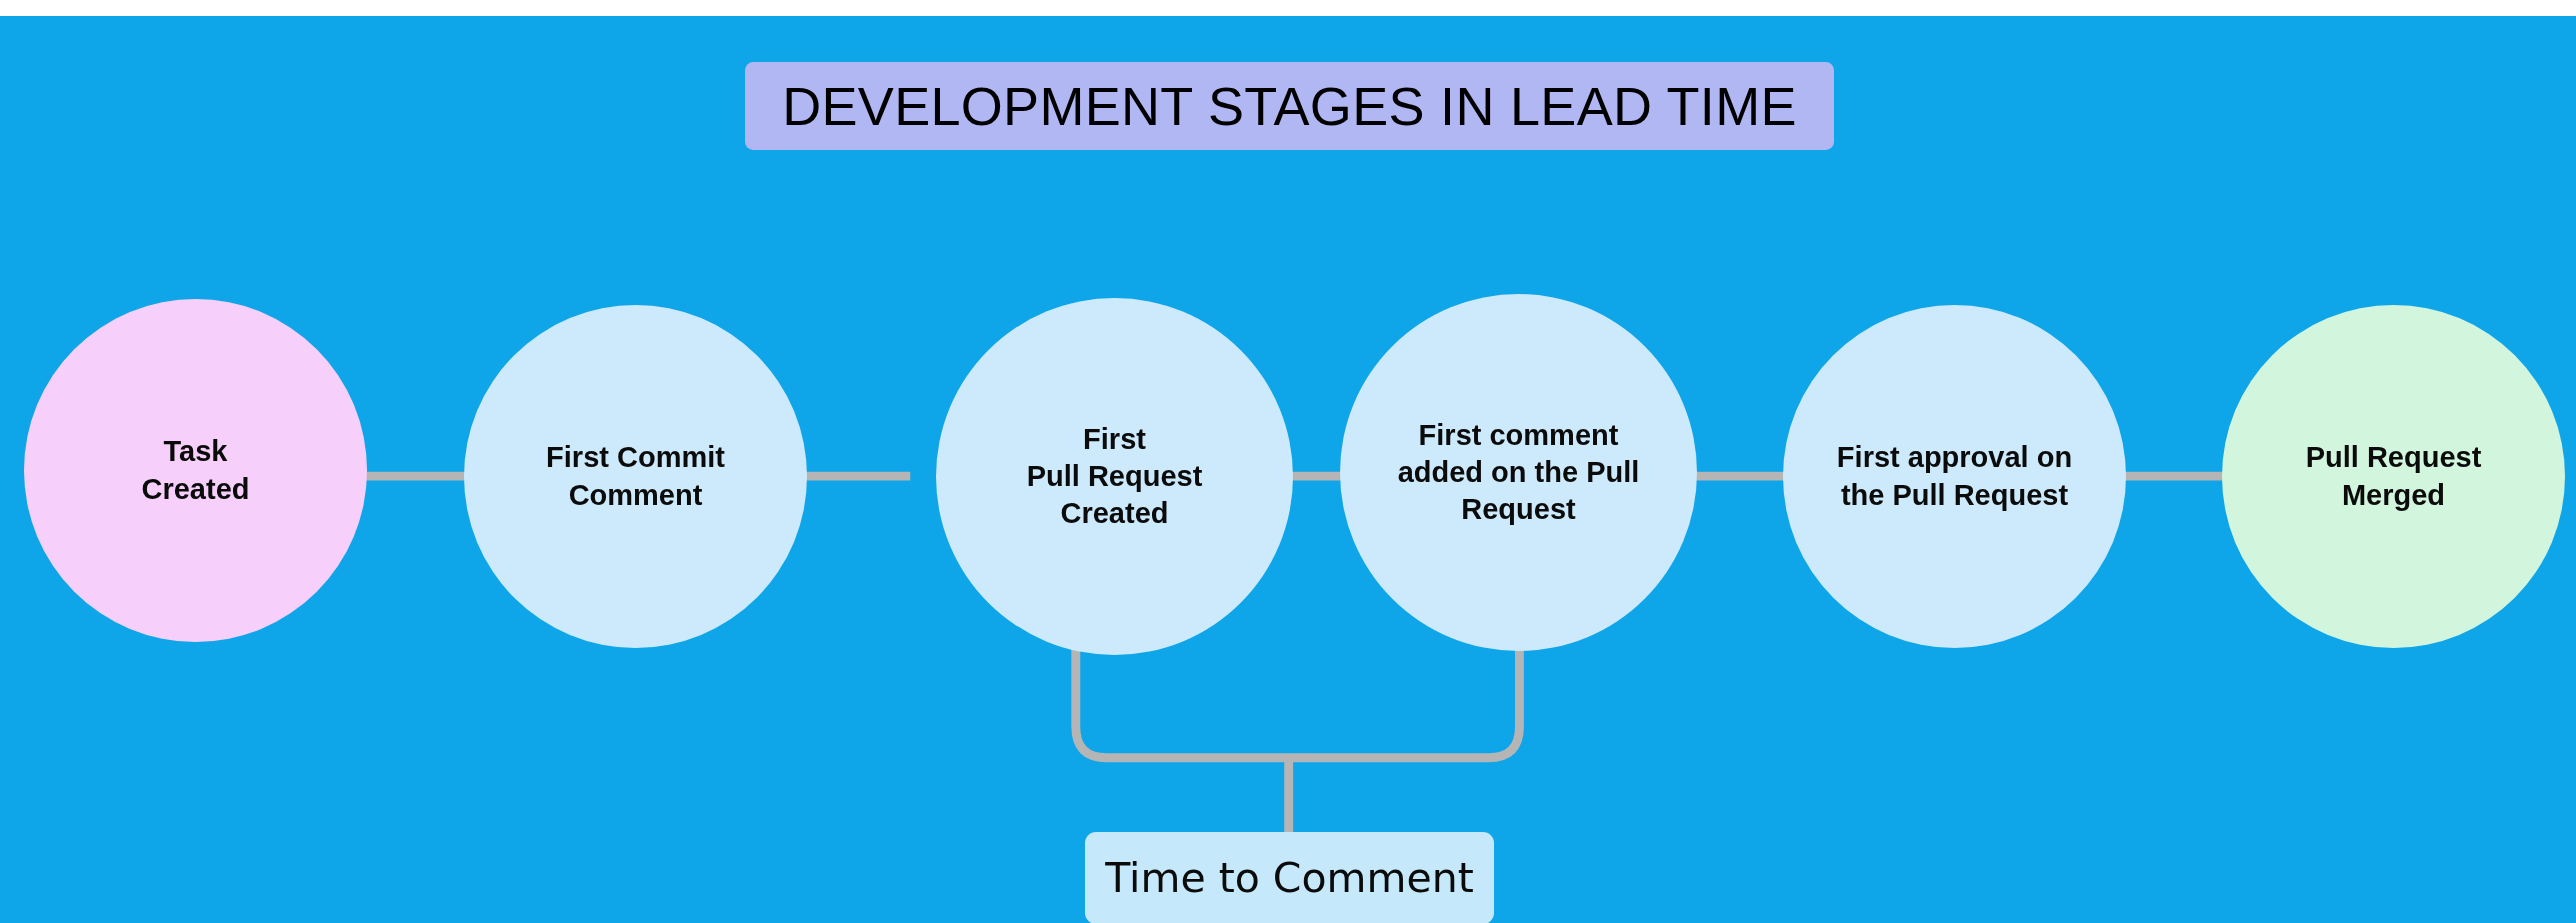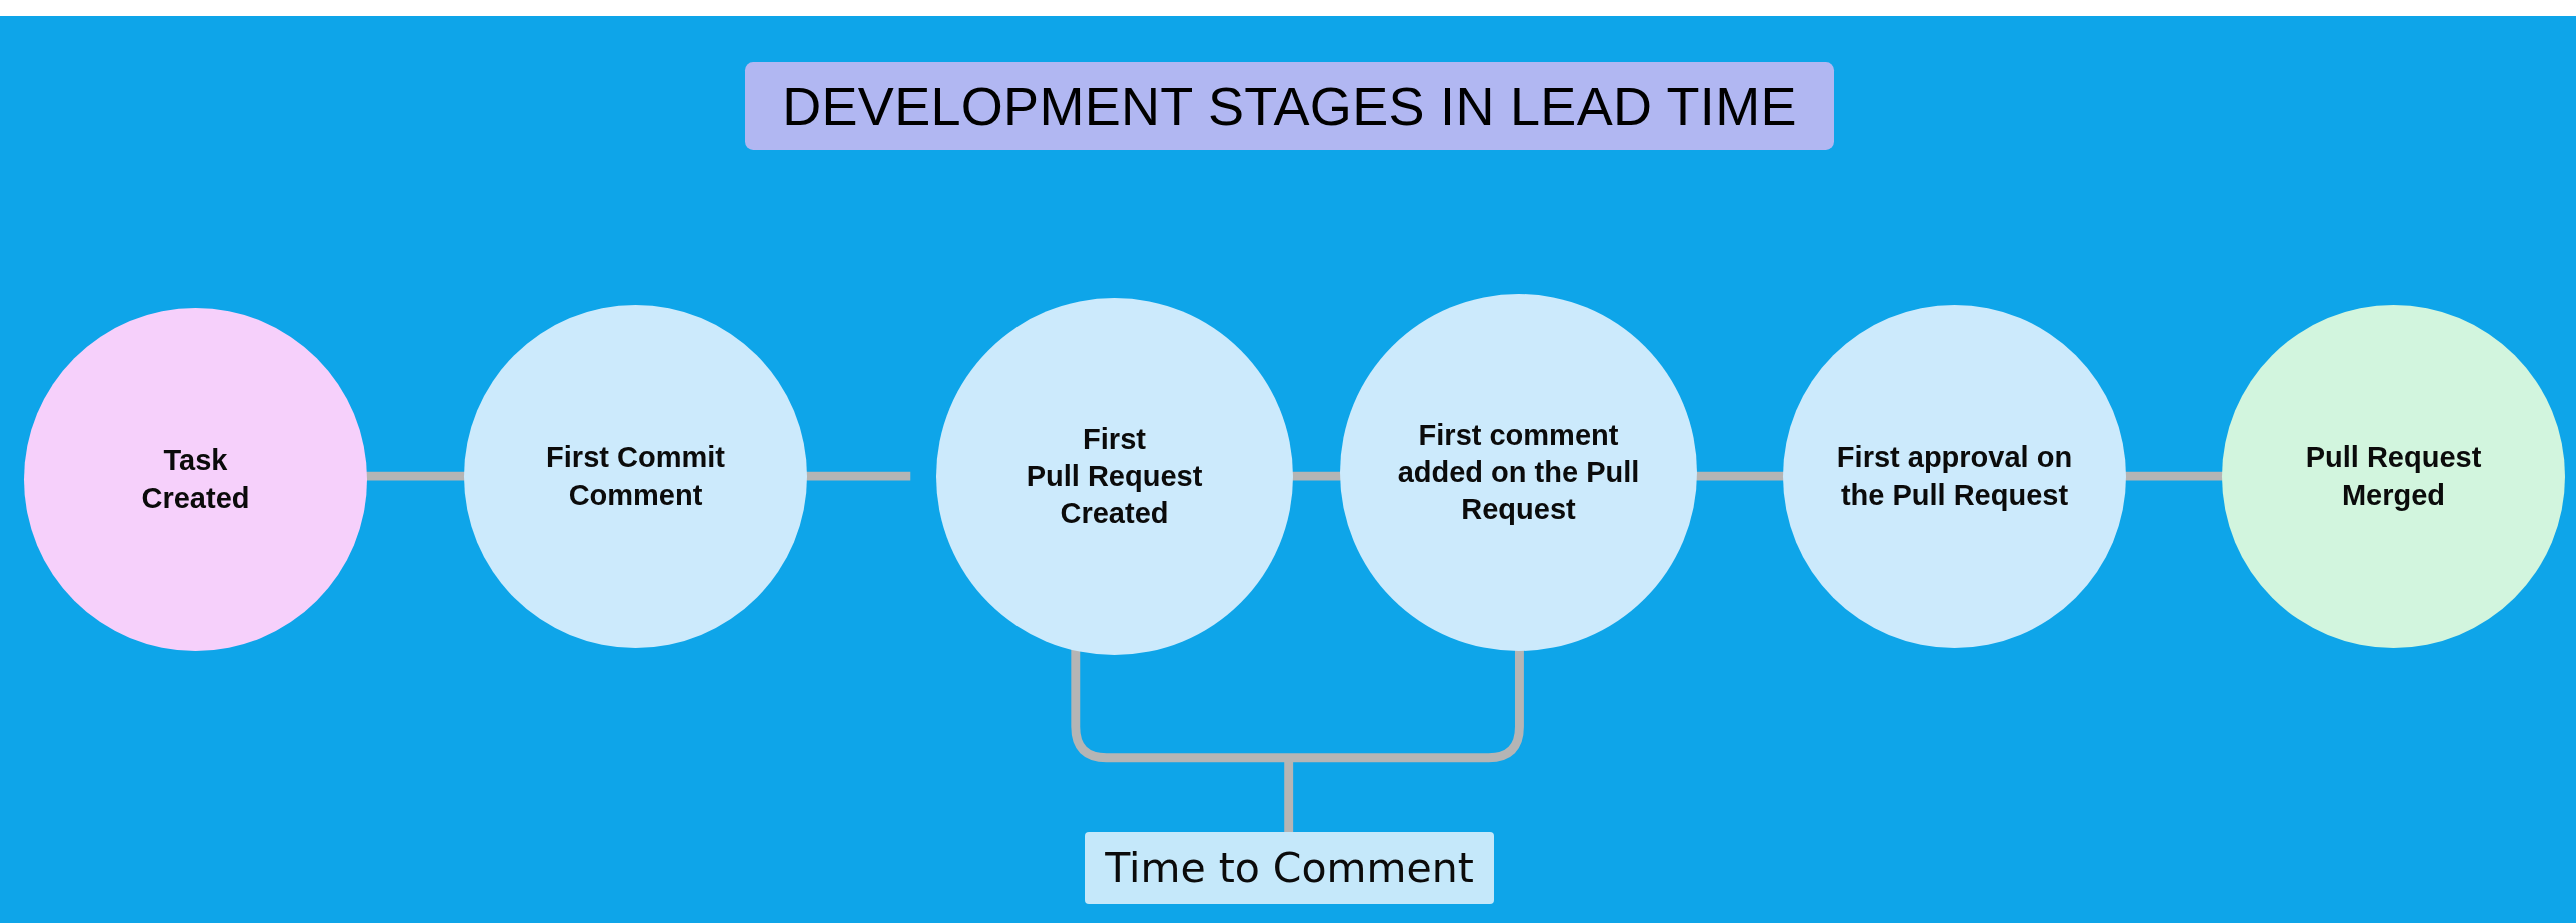--- a/index.html
+++ b/index.html
@@ -70,23 +70,23 @@
     white-space: pre-line;
     padding: 0 6.9px;
   }
 
   
   #callout-box {
     position: absolute;
     left: 1085px;
     top: 816px;
     width: 409px;
-    height: 72px;
+    height: 92px;
     background: #c5e8fa;
-    border-radius: 4px;
+    border-radius: 11px;
     display: flex;
     align-items: center;
     justify-content: center;
     box-sizing: border-box;
   }
   #callout-text {
     font-family: "DejaVu Sans", sans-serif;
     font-size: 41px;
     font-weight: 400;
     color: #0b0b0b;
@@ -108,21 +108,21 @@
     <line x1="520" y1="670" x2="690" y2="670" stroke="#b5b5b5" stroke-width="13"></line>
     <line x1="1160" y1="670" x2="1325" y2="670" stroke="#b5b5b5" stroke-width="13"></line>
     <line x1="1815" y1="670" x2="1965" y2="670" stroke="#b5b5b5" stroke-width="13"></line>
     <line x1="2455" y1="670" x2="2610" y2="670" stroke="#b5b5b5" stroke-width="13"></line>
     <line x1="3080" y1="670" x2="3250" y2="670" stroke="#b5b5b5" stroke-width="13"></line>
 
     <path d="M 1566 905 L 1566 1035 Q 1566 1080 1611 1080 L 2167 1080 Q 2212 1080 2212 1035 L 2212 905" fill="none" stroke="#b5b5b5" stroke-width="13" stroke-linecap="butt"></path>
     <line x1="1876" y1="1080" x2="1876" y2="1192" stroke="#b5b5b5" stroke-width="13"></line>
   </svg>
 
-  <div class="node" style="left:24px; top:292px; width:343px; height:343px; background:#f6d0fb;">
+  <div class="node" style="left:24px; top:283px; width:343px; height:343px; background:#f6d0fb;">
     <span class="node-label">Task
 Created</span>
   </div>
 
   <div class="node" style="left:464px; top:289px; width:343px; height:343px; background:#cceafc;">
     <span class="node-label">First Commit
 Comment</span>
   </div>
 
   <div class="node" style="left:936px; top:282px; width:357px; height:357px; background:#cceafc;">

